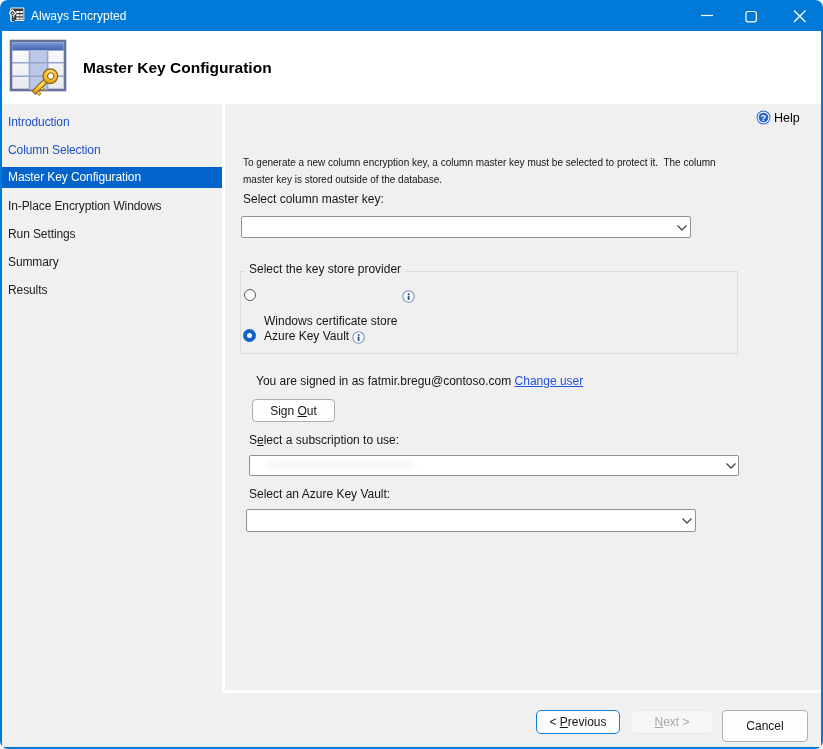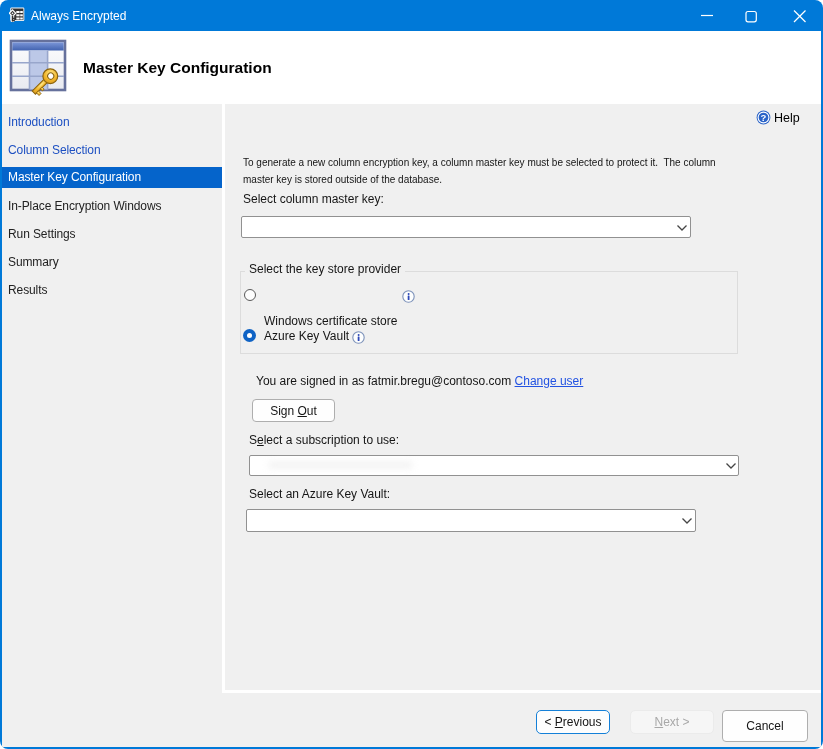--- a/index.html
+++ b/index.html
@@ -23,21 +23,21 @@
 .combotext { font-size:12px; color:#151515; }
 .gbox { left:240px; top:271px; width:498px; height:83px; border:1px solid #dcdcdc; }
 .glegend { left:245px; top:262px; font-size:12px; color:#151515; background:#f0f0f0; padding:0 4px; }
 .radio-off { left:244px; top:289px; width:12px; height:12px; border:1px solid #595959; border-radius:50%; background:#fdfdfd; }
 .radio-on { left:243px; top:329px; width:13px; height:13px; border-radius:50%; background:#0f63c5; }
 .radio-on::after { content:""; position:absolute; left:3.75px; top:3.75px; width:5.5px; height:5.5px; border-radius:50%; background:#fff; }
 
 .link { color:#2353e2; text-decoration:underline; }
 .btn { background:#fefefe; border:1px solid #aeaeae; border-radius:4px; font-size:12px; color:#151515; display:flex; align-items:center; justify-content:center; }
 .sep { left:222px; top:690px; width:599px; height:3px; background:#ffffff; }
-.btnprev { left:536px; top:710px; width:74px; height:24px; border:1.5px solid #1480d8; border-radius:5px; background:#fdfdfd; }
+.btnprev { left:536px; top:710px; width:84px; height:24px; border:1.5px solid #1480d8; border-radius:5px; background:#fdfdfd; }
 .btnnext { left:630px; top:710px; width:84px; height:24px; background:#f6f6f6; border:1px solid #ebebeb; border-radius:5px; color:#a8a8a8; }
 .btncancel { left:722px; top:710px; width:86px; height:32px; }
 </style>
 </head>
 <body>
 <div class="win">
 
   <svg class="abs" style="left:9px; top:7px;" width="17" height="16" viewBox="0 0 17 16">
     <rect x="1.3" y="0.6" width="14" height="13.4" rx="1.2" fill="#fdfdfd"></rect>
     <rect x="2.2" y="1.5" width="12.2" height="11.6" fill="#333333"></rect>

